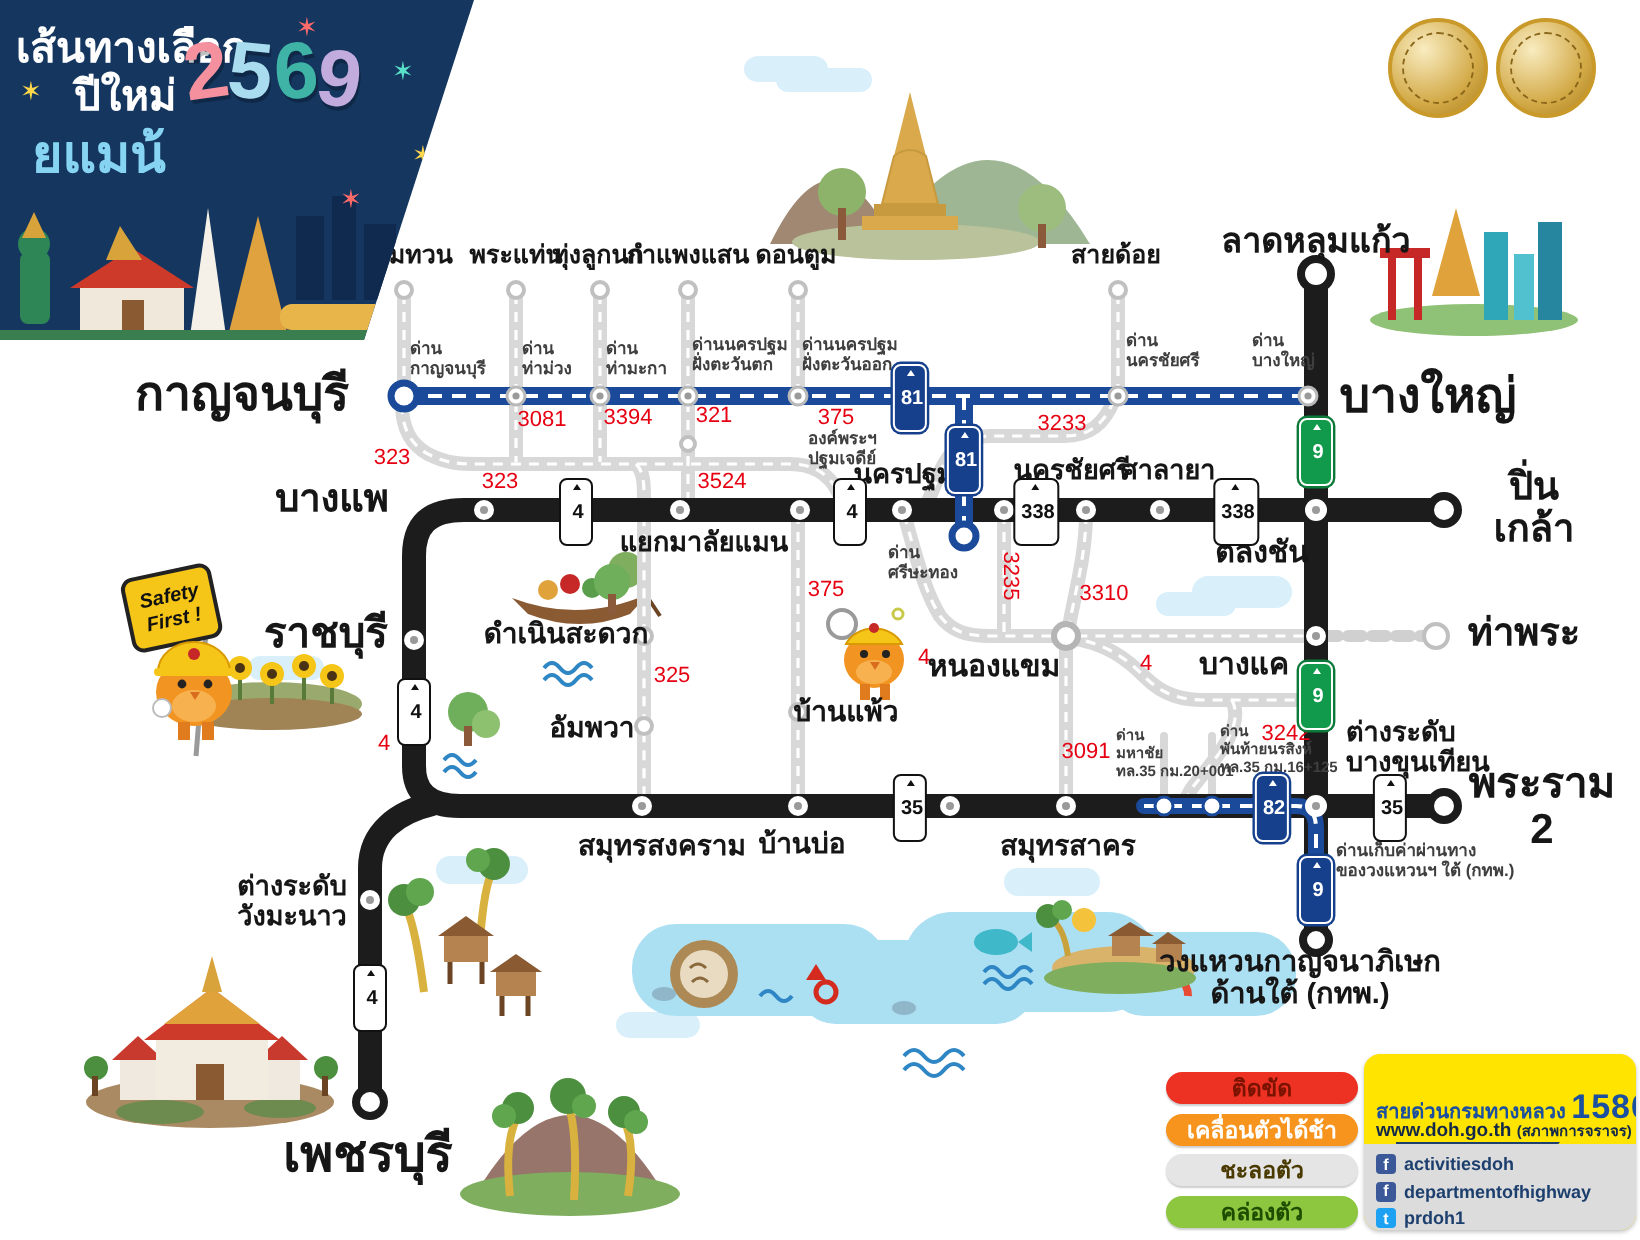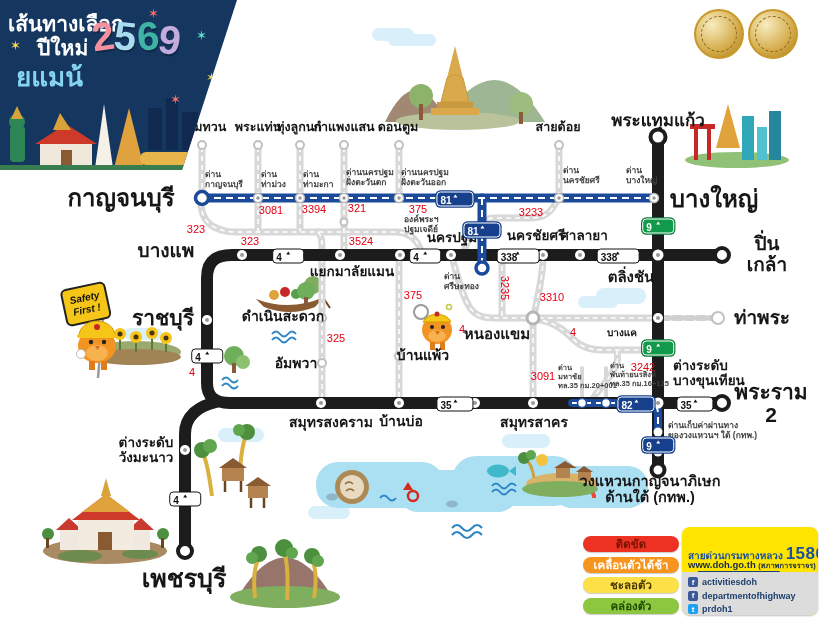--- a/index.html
+++ b/index.html
@@ -9,22 +9,22 @@
   
   .plc{position:absolute;transform:translate(-50%,-50%);color:#161616;font-weight:bold;
        white-space:pre-line;text-align:center;line-height:1.08;z-index:6;}
   .plc.la{transform:translate(0,-50%);text-align:left;}
   .toll{position:absolute;font-size:8.5px;color:#3f3f3f;font-weight:bold;white-space:pre-line;
         line-height:1.2;z-index:6;}
   .rn{position:absolute;transform:translate(-50%,-50%);color:#e60012;font-weight:normal;
       font-size:11px;z-index:6;white-space:nowrap;}
   .rn.vert{writing-mode:vertical-rl;}
   
-  .shield{position:absolute;transform:translate(-50%,-50%);min-width:17px;height:15px;
-          padding:2px 21px 0 3px;border-radius:4px;display:inline-flex;align-items:center;
+  .shield{position:absolute;transform:translate(-50%,-50%);min-width:17px;height:34px;
+          padding:2px 1px 0 3px;border-radius:4px;display:inline-flex;align-items:center;
           justify-content:center;font-weight:bold;font-size:10px;box-sizing:border-box;
           z-index:7;line-height:1;text-align:right;}
   .shield::before{content:"";position:absolute;top:1.5px;left:50%;transform:translateX(-50%);
           width:0;height:0;border-left:2.5px solid transparent;border-right:2.5px solid transparent;}
   .sh-w{background:#fff;border:1.8px solid #111;color:#111;}
   .sh-w::before{border-bottom:3px solid #111;}
   .sh-mw{background:#16408c;border:1.2px solid #fff;color:#fff;box-shadow:0 0 0 1.2px #16408c;}
   .sh-mw::before{border-bottom:3px solid #fff;}
   .sh-g{background:#119a4b;border:1.2px solid #fff;color:#fff;box-shadow:0 0 0 1.2px #0d7a3a;}
   .sh-g::before{border-bottom:3px solid #fff;}
@@ -436,32 +436,32 @@
   <div>
 
   <div class="plc" style="left: 121px; top: 198px; font-size: 24px;">กาญจนบุรี</div>
       <div class="plc" style="left: 714px; top: 199px; font-size: 24px;">บางใหญ่</div>
       <div class="plc" style="left: 767px; top: 255px; font-size: 19px;">ปิ่นเกล้า</div>
       <div class="plc" style="left: 762px; top: 318px; font-size: 19px;">ท่าพระ</div>
       <div class="plc" style="left: 166px; top: 251px; font-size: 19px;">บางแพ</div>
       <div class="plc" style="left: 163px; top: 318px; font-size: 21px;">ราชบุรี</div>
       <div class="plc" style="left: 771px; top: 404px; font-size: 21px;">พระราม 2</div>
       <div class="plc" style="left: 184px; top: 578px; font-size: 25px;">เพชรบุรี</div>
-      <div class="plc" style="left: 658px; top: 121px; font-size: 17px;">พระแทุมแก้ว</div>
+      <div class="plc" style="left: 658px; top: 121px; font-size: 17px;">ลาดหลุมแก้ว</div>
       <div class="plc" style="left: 202px; top: 128px; font-size: 12.5px;">พนมทวน</div>
       <div class="plc" style="left: 258px; top: 128px; font-size: 12.5px;">พระแท่น</div>
       <div class="plc" style="left: 299px; top: 128px; font-size: 12.5px;">ทุ่งลูกนก</div>
       <div class="plc" style="left: 344px; top: 128px; font-size: 12.5px;">กำแพงแสน</div>
       <div class="plc" style="left: 398px; top: 128px; font-size: 12.5px;">ดอนตูม</div>
       <div class="plc" style="left: 558px; top: 128px; font-size: 12.5px;">สายด้อย</div>
       <div class="plc" style="left: 452px; top: 238px; font-size: 13.5px;">นครปฐม</div>
       <div class="plc" style="left: 536px; top: 236px; font-size: 13.5px;">นครชัยศรี</div>
       <div class="plc" style="left: 584px; top: 236px; font-size: 13.5px;">ศาลายา</div>
       <div class="plc" style="left: 631px; top: 277px; font-size: 15px;">ตลิ่งชัน</div>
-      <div class="plc" style="left: 622px; top: 333px; font-size: 10px;">บางแค</div>
+      <div class="plc" style="left: 622px; top: 333px; font-size: 15px;">บางแค</div>
       <div class="plc" style="left: 497px; top: 334px; font-size: 15px;">หนองแขม</div>
       <div class="plc" style="left: 352px; top: 272px; font-size: 13.5px;">แยกมาลัยแมน</div>
       <div class="plc" style="left: 283px; top: 317px; font-size: 14px;">ดำเนินสะดวก</div>
       <div class="plc" style="left: 296px; top: 364px; font-size: 14px;">อัมพวา</div>
       <div class="plc" style="left: 423px; top: 356px; font-size: 14px;">บ้านแพ้ว</div>
       <div class="plc" style="left: 331px; top: 423px; font-size: 14px;">สมุทรสงคราม</div>
       <div class="plc" style="left: 401px; top: 422px; font-size: 14px;">บ้านบ่อ</div>
       <div class="plc" style="left: 534px; top: 423px; font-size: 14px;">สมุทรสาคร</div>
       <div class="plc la" style="left: 673px; top: 374px; font-size: 13.5px;">ต่างระดับ
 บางขุนเทียน</div>
@@ -572,21 +572,21 @@
     </svg>
   </div>
 
   <div class="seal" style="left:694px;top:9px"></div>
   <div class="seal" style="left:748px;top:9px"></div>
 
   <div class="legend">
 
   <div class="pill" style="background: rgb(237, 50, 36); color: rgb(122, 18, 0);">ติดขัด</div>
       <div class="pill" style="background: rgb(247, 148, 29); color: rgb(255, 255, 255);">เคลื่อนตัวได้ช้า</div>
-      <div class="pill" style="background: #fde047; color: rgb(74, 58, 0);">ชะลอตัว</div>
+      <div class="pill" style="background: #e5e5e5; color: rgb(74, 58, 0);">ชะลอตัว</div>
       <div class="pill" style="background: rgb(141, 198, 63); color: rgb(30, 77, 0);">คล่องตัว</div>
     </div>
 
   <div class="info">
     <div class="ribbon">ข้อมูลเพิ่มเติมที่</div>
     <div class="hot"><span>สายด่วนกรมทางหลวง</span> <b>1586</b></div>
     <div class="web"><span>www.doh.go.th</span> <small>(สภาพการจราจร)</small></div>
     <div class="soc">
 
         <div class="srow">

